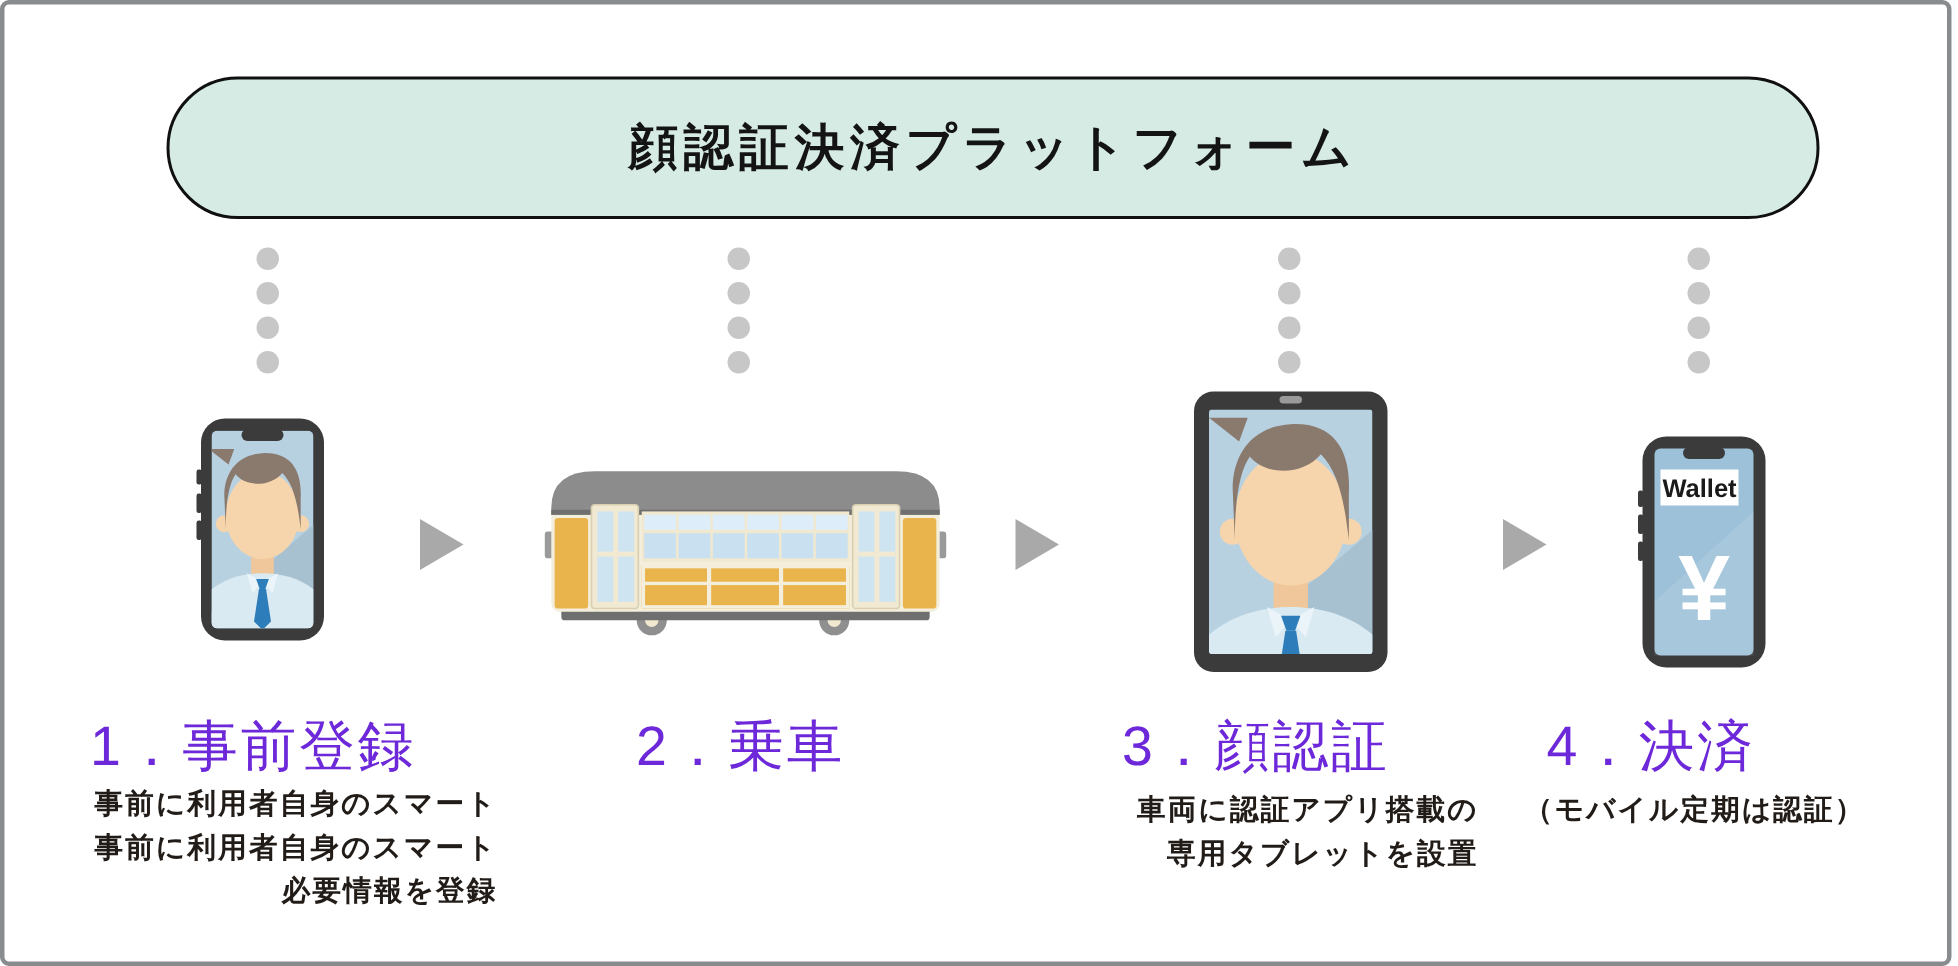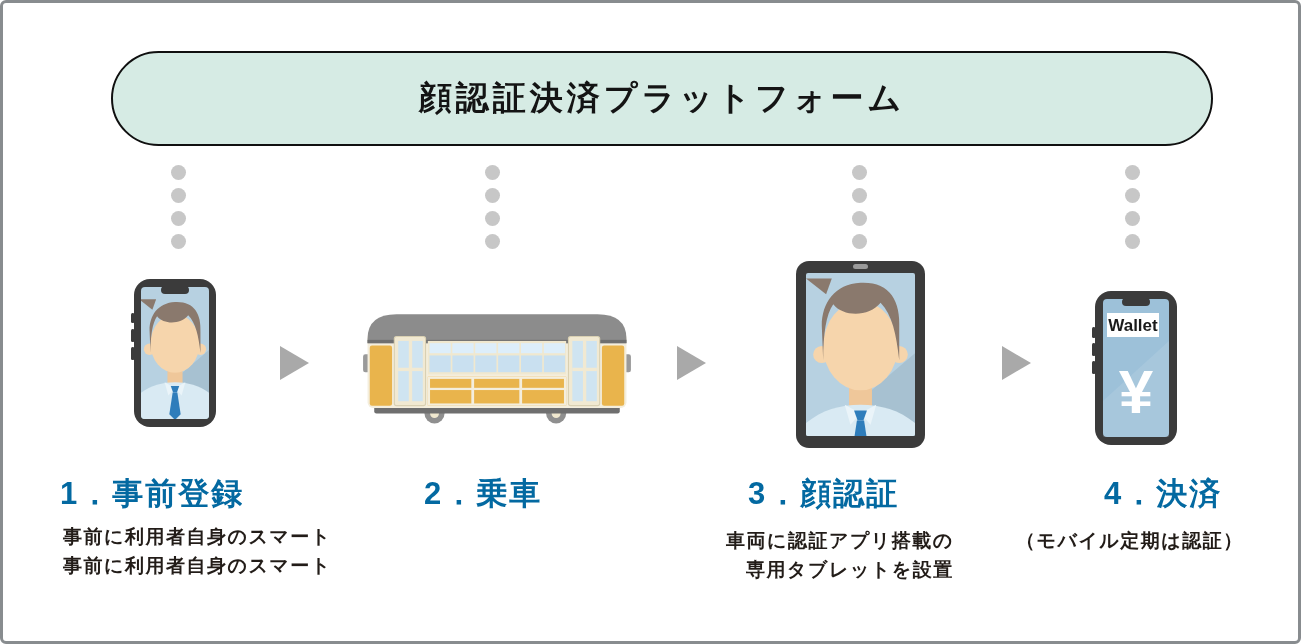--- a/index.html
+++ b/index.html
@@ -22,30 +22,30 @@
   #fig-tram   { left:360px;  top:300px; width:268px; height:125px; }
   #fig-tablet { left:791px;  top:256px; width:133px; height:191px; }
   #fig-wallet { left:1088px; top:286px; width:90px;  height:158px; }
   .arrow {
     position:absolute; width:0; height:0;
     border-top:17px solid transparent; border-bottom:17px solid transparent;
     border-left:29px solid #a9a9a9;
   }
   #arrow-1 { left:277px; top:343px; } #arrow-2 { left:674px; top:343px; } #arrow-3 { left:999px; top:343px; }
   .step-label {
-    position:absolute; font-size:31px; font-weight:700; color:#0369a1; letter-spacing:2px;
+    position:absolute; font-size:37px; font-weight:400; color:#6d28d9; letter-spacing:2px;
     white-space:nowrap;
   }
   #label-1 { left:57px;  top:470px; } #label-2 { left:421px; top:470px; }
-  #label-3 { left:745px; top:470px; } #label-4 { left:1101px; top:470px; }
+  #label-3 { left:745px; top:470px; } #label-4 { left:1028px; top:470px; }
   .step-desc {
     position:absolute; font-size:19px; font-weight:700; color:#221c18;
     line-height:29px; letter-spacing:1.5px; white-space:nowrap;text-align:right;
   }
-  #desc-1 { left:60px;  top:519px; } #desc-3 { left:723px; top:523px; } #desc-4 { left:1013px; top:523px; }
+  #desc-1 { left:60px;  top:519px; } #desc-3 { left:755px; top:523px; } #desc-4 { left:1013px; top:523px; }
   svg text { font-family:"Liberation Sans", sans-serif; }
 </style>
 </head>
 <body>
 
 <div class="canvas">
 
   <svg width="0" height="0" style="position:absolute" aria-hidden="true">
     <defs>
       <g id="man">
@@ -202,20 +202,21 @@
   <div class="arrow" id="arrow-3"></div>
 
   <div class="step-label" id="label-1">1．事前登録</div>
   <div class="step-label" id="label-2">2．乗車</div>
   <div class="step-label" id="label-3">3．顔認証</div>
   <div class="step-label" id="label-4">4．決済</div>
 
   <div class="step-desc" id="desc-1">
     <div>事前に利用者自身のスマート</div>
     <div>事前に利用者自身のスマート</div>
+    <div>必要情報を登録</div>
   </div>
   <div class="step-desc" id="desc-3">
     <div>車両に認証アプリ搭載の</div>
     <div>専用タブレットを設置</div>
   </div>
   <div class="step-desc" id="desc-4">
     <div>（モバイル定期は認証）</div>
   </div>
 
 </div>

